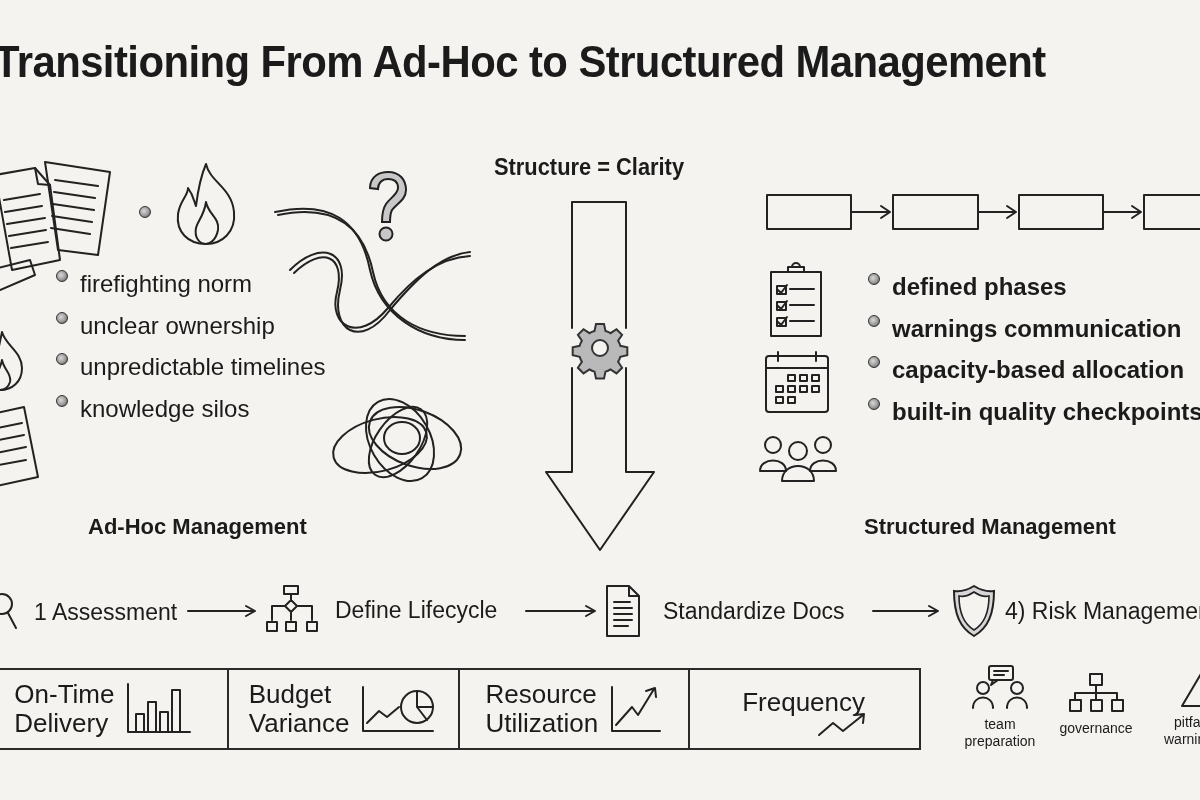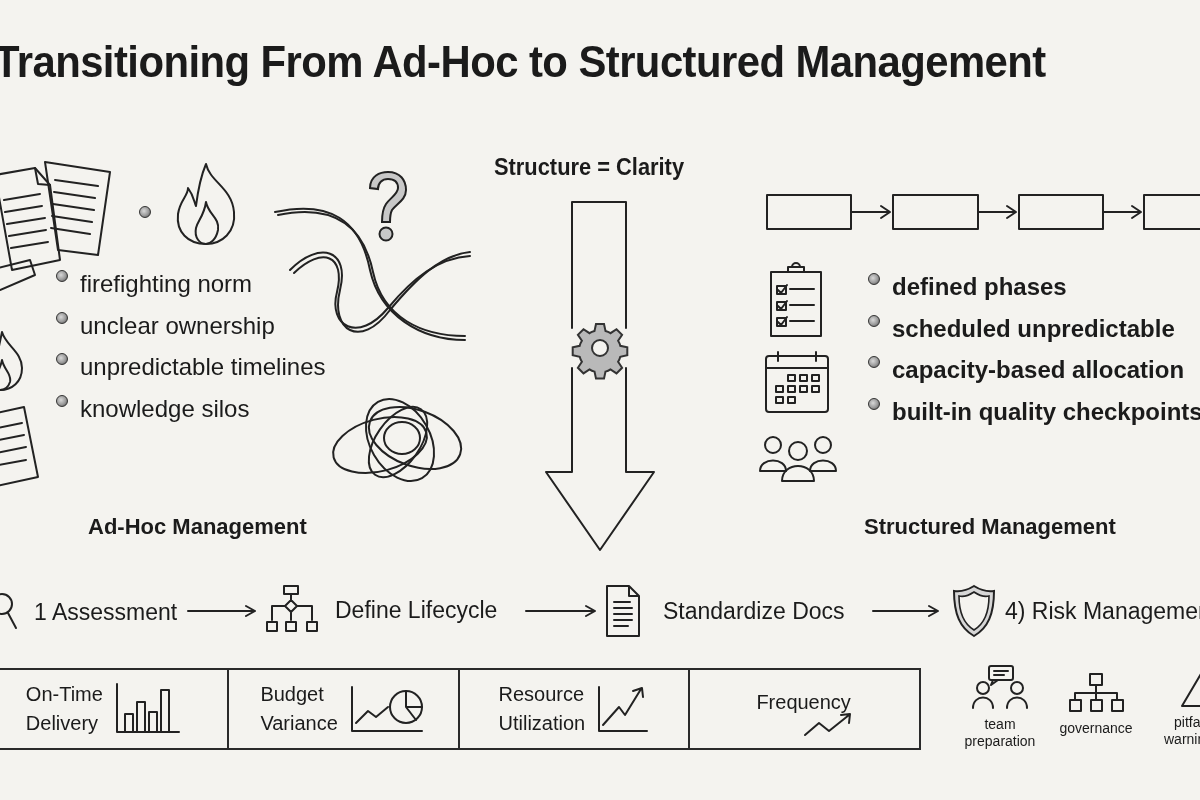--- a/index.html
+++ b/index.html
@@ -27,21 +27,21 @@
   .step { display: flex; align-items: center; font-size: 23px; white-space: nowrap; }
   .metrics {
     left: -4px; top: 668px; width: 925px; height: 82px;
     border: 2px solid #2a2a2a; display: flex; box-sizing: border-box;
   }
   .metric {
     flex: 1; display: flex; align-items: center; justify-content: center;
     border-right: 2px solid #2a2a2a; box-sizing: border-box; gap: 12px;
   }
   .metric:last-child { border-right: none; }
-  .metric-label { font-size: 20px; line-height: 29px; }
+  .metric-label { font-size: 26px; line-height: 29px; }
   .mini { display: flex; flex-direction: column; align-items: center; font-size: 14px; line-height: 17px; text-align: center; }
   svg { display: block; overflow: visible; }
   .sk { fill: none; stroke: #222; stroke-width: 2; stroke-linecap: round; stroke-linejoin: round; }
 </style>
 </head>
 <body>
 
 <div class="abs title">Transitioning From Ad-Hoc to Structured Management</div>
 
 <div class="abs" style="left:-10px; top:150px;">
@@ -187,21 +187,21 @@
   </svg>
 </div>
 
 <ul class="abs bullets" style="left:868px; top:273px;font-weight:bold;">
   <li>
       <span class="dot"></span>
       <span>defined phases</span>
     </li>
   <li>
       <span class="dot"></span>
-      <span>scheduled unpredictable</span>
+      <span>warnings communication</span>
     </li>
   <li>
       <span class="dot"></span>
       <span>capacity-based allocation</span>
     </li>
   <li>
       <span class="dot"></span>
       <span>built-in quality checkpoints</span>
     </li>
 </ul>

